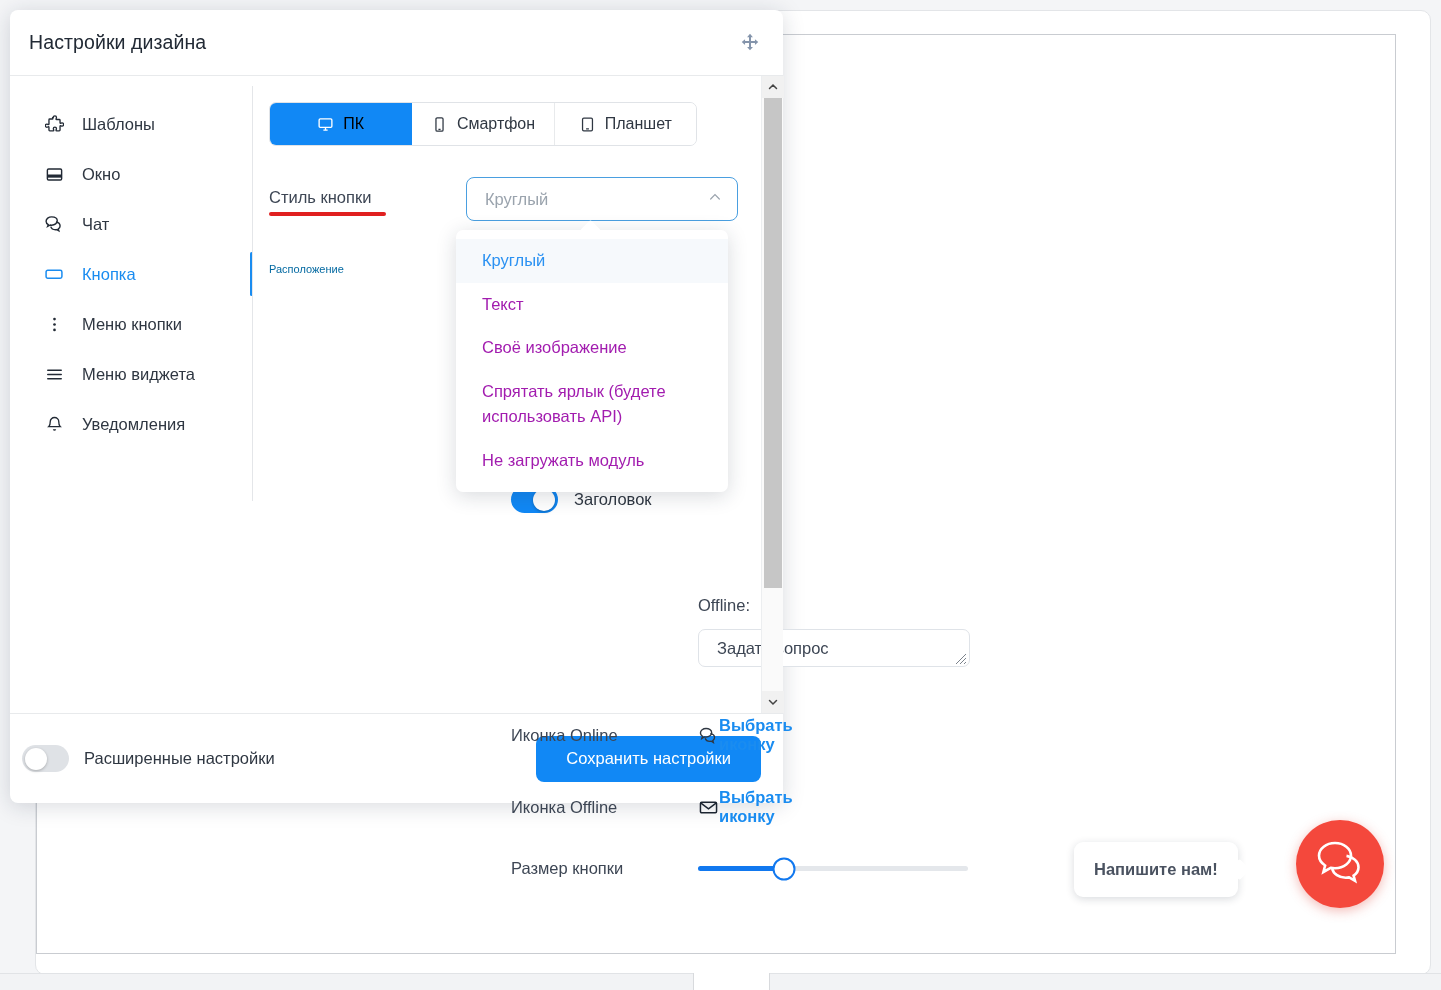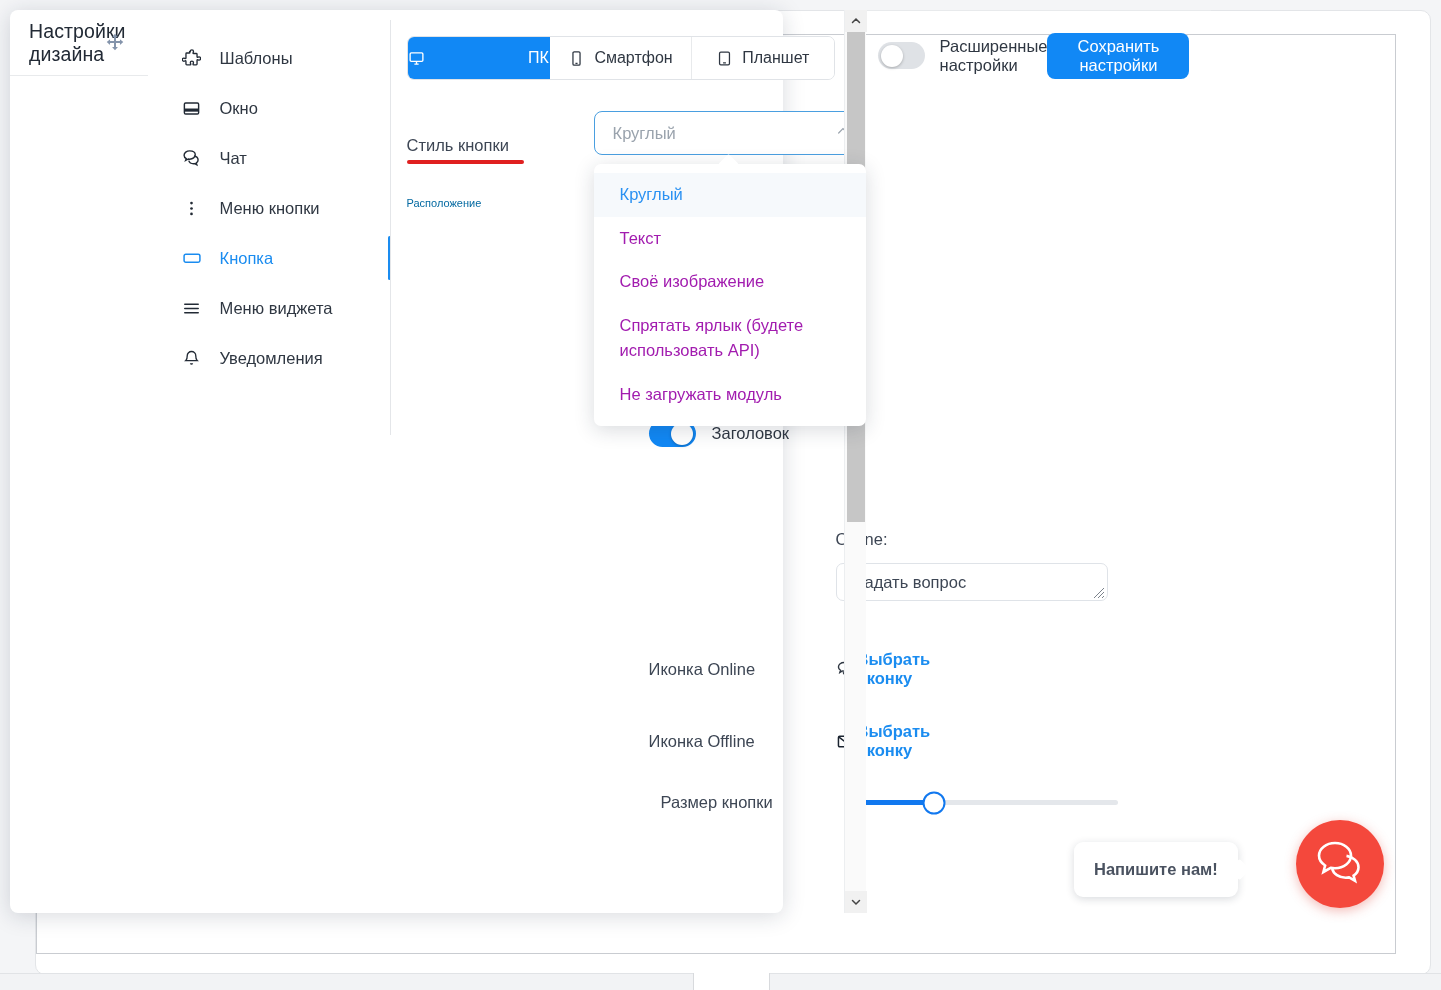--- a/index.html
+++ b/index.html
@@ -105,26 +105,26 @@
     align-items: center;
     justify-content: center;
   }
 
   
   .dialog {
     position: absolute;
     left: 10px;
     top: 10px;
     width: 773px;
-    height: 903px;
+    height: 793px;
     background: #ffffff;
     border-radius: 8px;
     box-shadow: 0 3px 22px rgba(25,35,60,0.17);
     display: flex;
-    flex-direction: row;
+    flex-direction: column;
     overflow: visible;
   }
 
   .dlg-header {
     height: 66px;
     flex: 0 0 66px;
     border-bottom: 1px solid #e8eaec;
     display: flex;
     align-items: center;
     padding: 0 22px 0 19px;
@@ -212,27 +212,28 @@
     align-items: center;
     justify-content: center;
     gap: 9px;
     font-size: 16px;
     color: #2f3742;
     cursor: pointer;
     border-right: 1px solid #e8eaec;
     background: #fff;
   }
   .seg-tab:last-child { border-right: none; }
-  .seg-tab.active { background: #1188f5; color: #ffffff; border-right-color: #1188f5; justify-content: space-between; }
+  .seg-tab.active { background: #1188f5; color: #000000; border-right-color: #1188f5; }
   .seg-tab .ico { line-height: 0; display: flex; }
 
   .field-row {
     display: flex;
-    align-items: flex-end;
+    align-items: flex-start;
     margin-top: 31px;
+    gap: 10px;
   }
   .field-label {
     width: 187px;
     flex: 0 0 187px;
     font-size: 16.5px;
     color: #3d4654;
     padding-top: 11px;
     position: relative;
   }
   .field-label .redline {
@@ -360,21 +361,21 @@
     left: 268px;
     display: flex;
     align-items: center;
   }
   .icon-row .lbl { width: 187px; flex: 0 0 187px; font-size: 16.5px; color: #3d4654; }
   .icon-row .gly { width: 28px; line-height: 0; display: flex; }
   .icon-row .lnk { font-size: 16.5px; color: #1a8cf0; cursor: pointer; font-weight: 600; }
 
   .slider-row {
     position: absolute;
-    left: 280px;
+    left: 268px;
     top: 783px;
     display: flex;
     align-items: center;
     justify-content: flex-end;
   }
   .slider-row .lbl { width: 187px; flex: 0 0 187px; font-size: 16.5px; color: #3d4654; }
   .slider {
     width: 270px;
     height: 5px;
     border-radius: 3px;
@@ -521,39 +522,39 @@
       <div class="side-item">
         <span class="ico">
           <svg width="20" height="20" viewBox="0 0 24 24" fill="none" stroke="#222a35" stroke-width="1.7">
             <path d="M9.2 3.4c-3.7 0-6.7 2.4-6.7 5.3 0 1.7 1 3.2 2.6 4.1L4.3 15l3.2-1.8c.5.1 1.1.2 1.7.2 3.7 0 6.7-2.4 6.7-5.3S12.9 3.4 9.2 3.4z"></path>
             <path d="M14.3 9.6c2.9.4 5 2.4 5 4.8 0 1.4-.8 2.7-2.1 3.5l.6 2.2-2.5-1.4c-.5.1-1 .2-1.5.2-2.8 0-5.1-1.6-5.7-3.7"></path>
           </svg>
         </span>
         <span>Чат</span>
       </div>
 
+      <div class="side-item active">
+        <span class="bar"></span>
+        <span class="ico">
+          <svg width="20" height="20" viewBox="0 0 24 24" fill="none" stroke="#1a8cf0" stroke-width="1.8">
+            <rect x="2.5" y="7.5" width="19" height="9.5" rx="2"></rect>
+          </svg>
+        </span>
+        <span>Кнопка</span>
+      </div>
+
       <div class="side-item">
         <span class="ico">
           <svg width="19" height="19" viewBox="0 0 24 24" fill="#222a35">
             <circle cx="12" cy="5.2" r="1.7"></circle>
               <circle cx="12" cy="12" r="1.7"></circle>
               <circle cx="12" cy="18.8" r="1.7"></circle>
           </svg>
         </span>
         <span>Меню кнопки</span>
-      </div>
-
-      <div class="side-item active">
-        <span class="bar"></span>
-        <span class="ico">
-          <svg width="20" height="20" viewBox="0 0 24 24" fill="none" stroke="#1a8cf0" stroke-width="1.8">
-            <rect x="2.5" y="7.5" width="19" height="9.5" rx="2"></rect>
-          </svg>
-        </span>
-        <span>Кнопка</span>
       </div>
 
       <div class="side-item">
         <span class="ico">
           <svg width="19" height="19" viewBox="0 0 24 24" stroke="#222a35" stroke-width="1.9" stroke-linecap="round">
             <path d="M3.5 6.5h17M3.5 12h17M3.5 17.5h17"></path>
           </svg>
         </span>
         <span>Меню виджета</span>
       </div>

